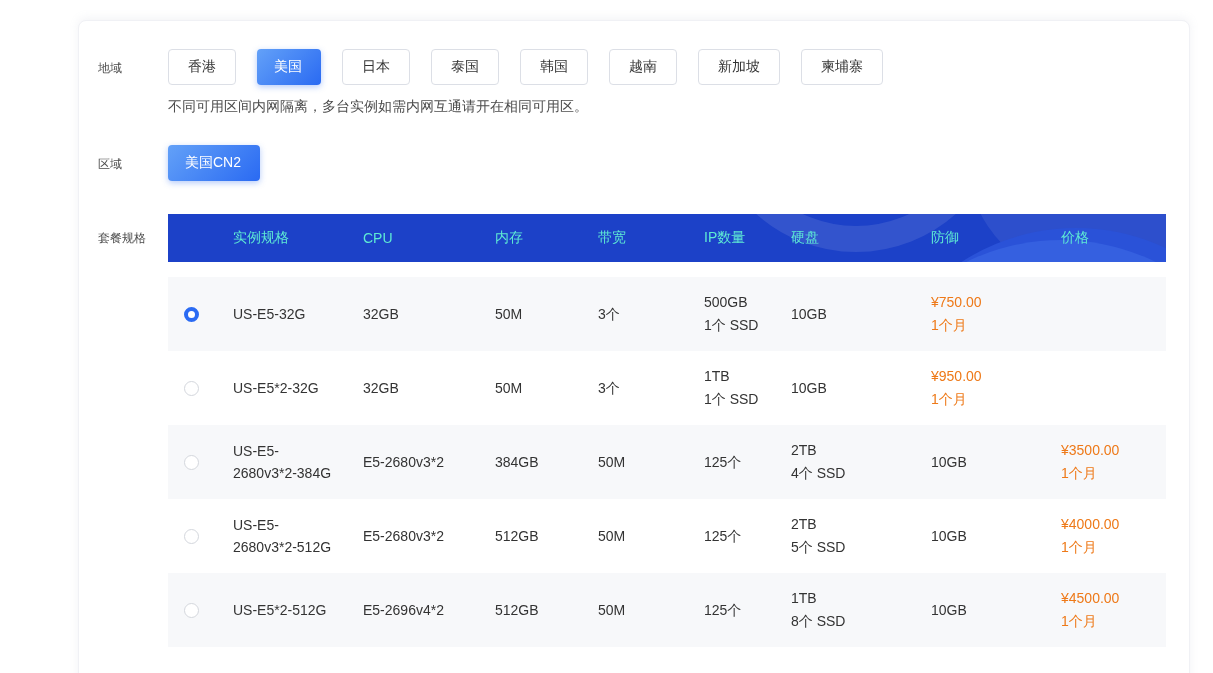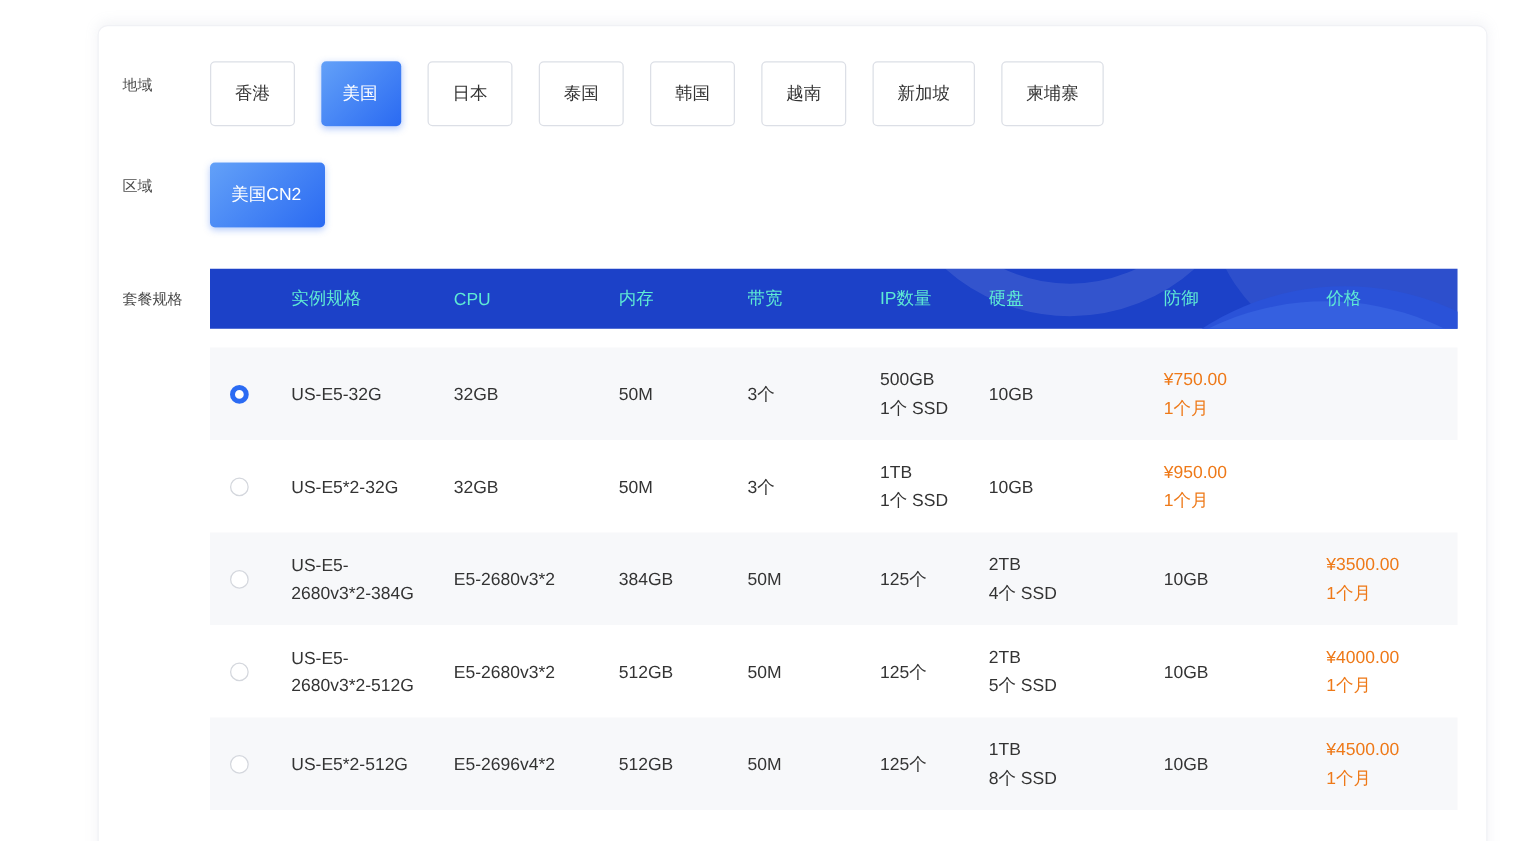--- a/index.html
+++ b/index.html
@@ -13,21 +13,21 @@
   }
   .section { display:flex; margin-bottom:0; }
   .section-label {
     width:70px; flex:0 0 70px; font-size:12px; color:#4c4c4c; padding-top:11px;
   }
   .section-content { flex:1; }
 
   
   .btn-row { display:flex; }
   .opt-btn {
-    height:52px; min-width:64px; padding:0 19px; margin-right:21px;
+    height:36px; min-width:64px; padding:0 19px; margin-right:21px;
     background:#fff; border:1px solid #dcdfe6; border-radius:4px;
     font-size:14px; color:#333; display:flex; align-items:center; justify-content:center;
     cursor:pointer; white-space:nowrap;
   }
   .opt-btn.selected {
     background:linear-gradient(135deg,#63a1f8,#2a6af2);
     border:none; color:#fff; box-shadow:0 2px 6px rgba(42,106,242,0.35);padding-left:17px;
   }
   .region-note { font-size:14px; color:#4c4c4c; margin-top:13px; }
 
@@ -75,20 +75,21 @@
       <div class="btn-row">
           <div class="opt-btn">香港</div>
           <div class="opt-btn selected">美国</div>
           <div class="opt-btn">日本</div>
           <div class="opt-btn">泰国</div>
           <div class="opt-btn">韩国</div>
           <div class="opt-btn">越南</div>
           <div class="opt-btn">新加坡</div>
           <div class="opt-btn">柬埔寨</div>
         </div>
+      <div class="region-note">不同可用区间内网隔离，多台实例如需内网互通请开在相同可用区。</div>
     </div>
   </div>
 
   <div class="section zone-section">
     <div class="section-label">区域</div>
     <div class="section-content">
       <div class="btn-row">
           <div class="opt-btn selected">美国CN2</div>
         </div>
     </div>

